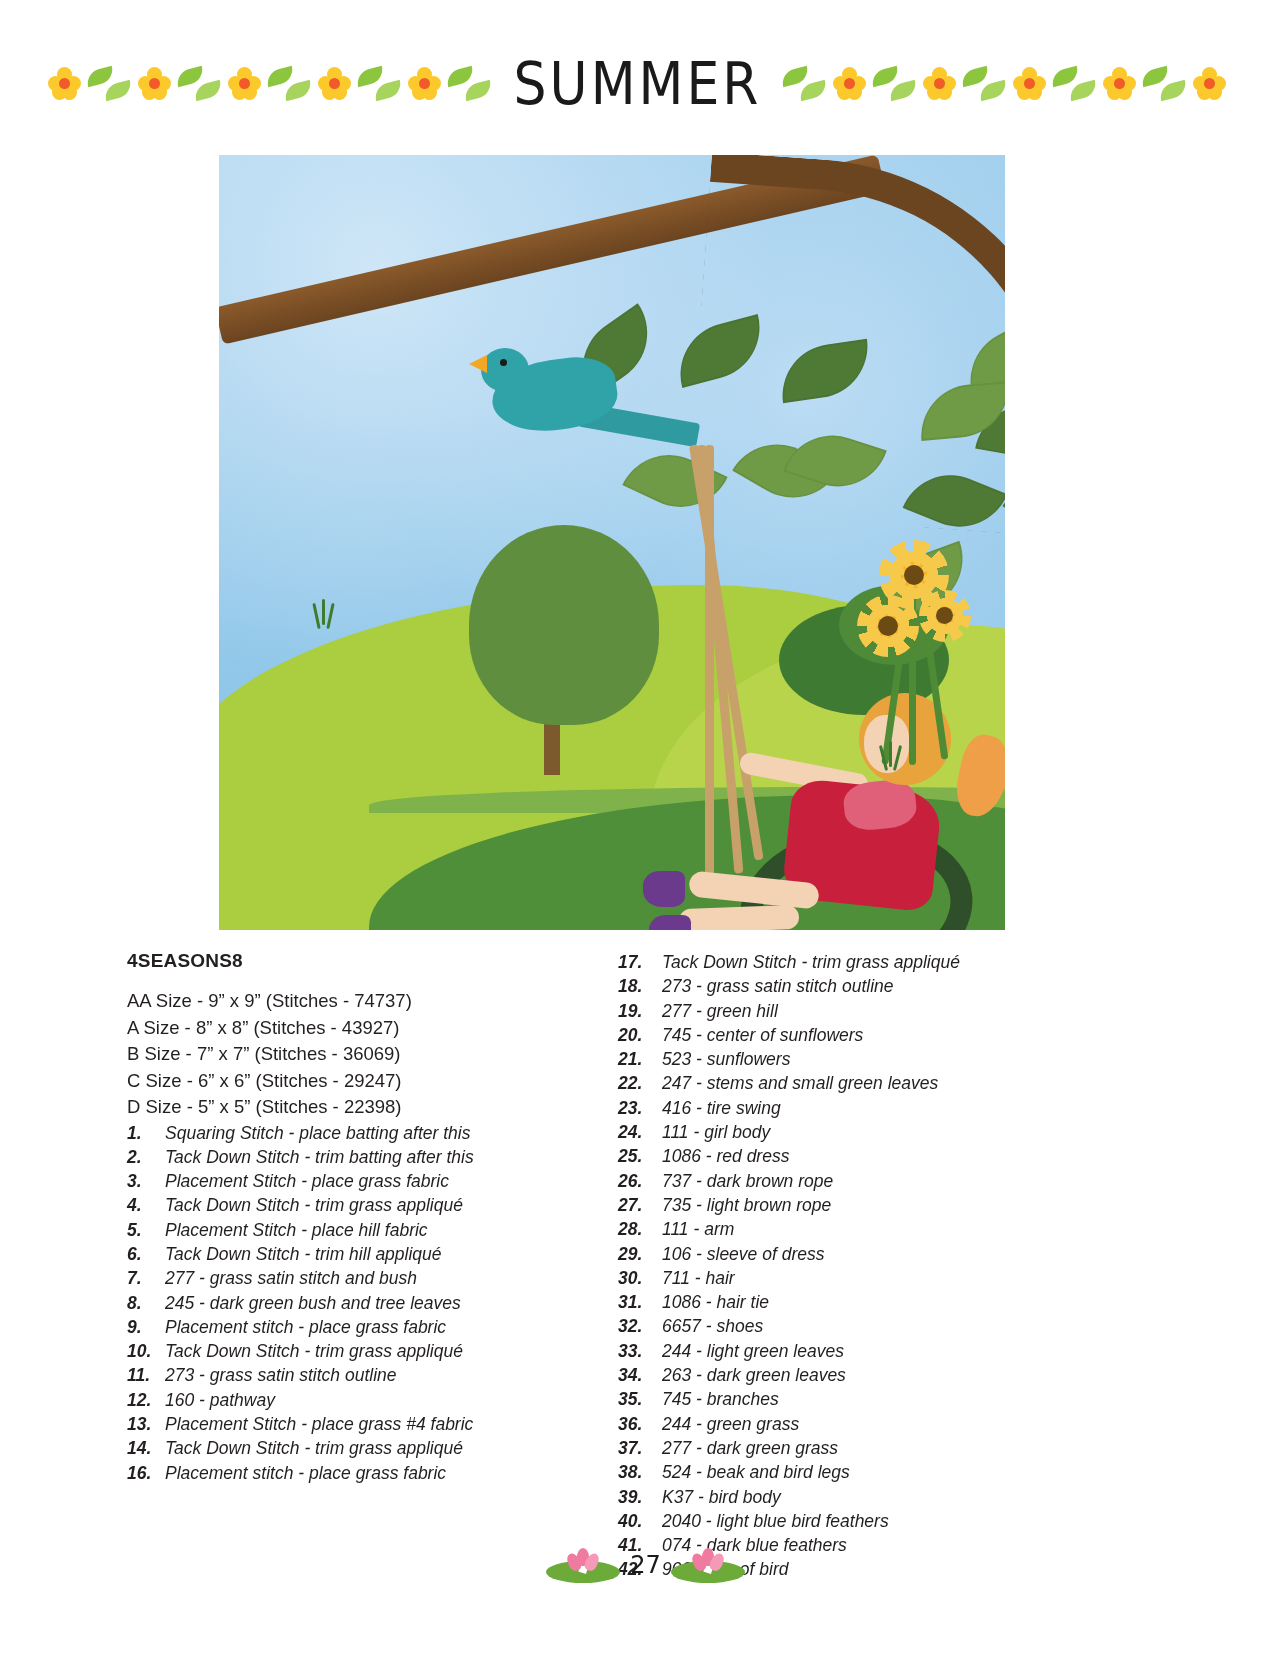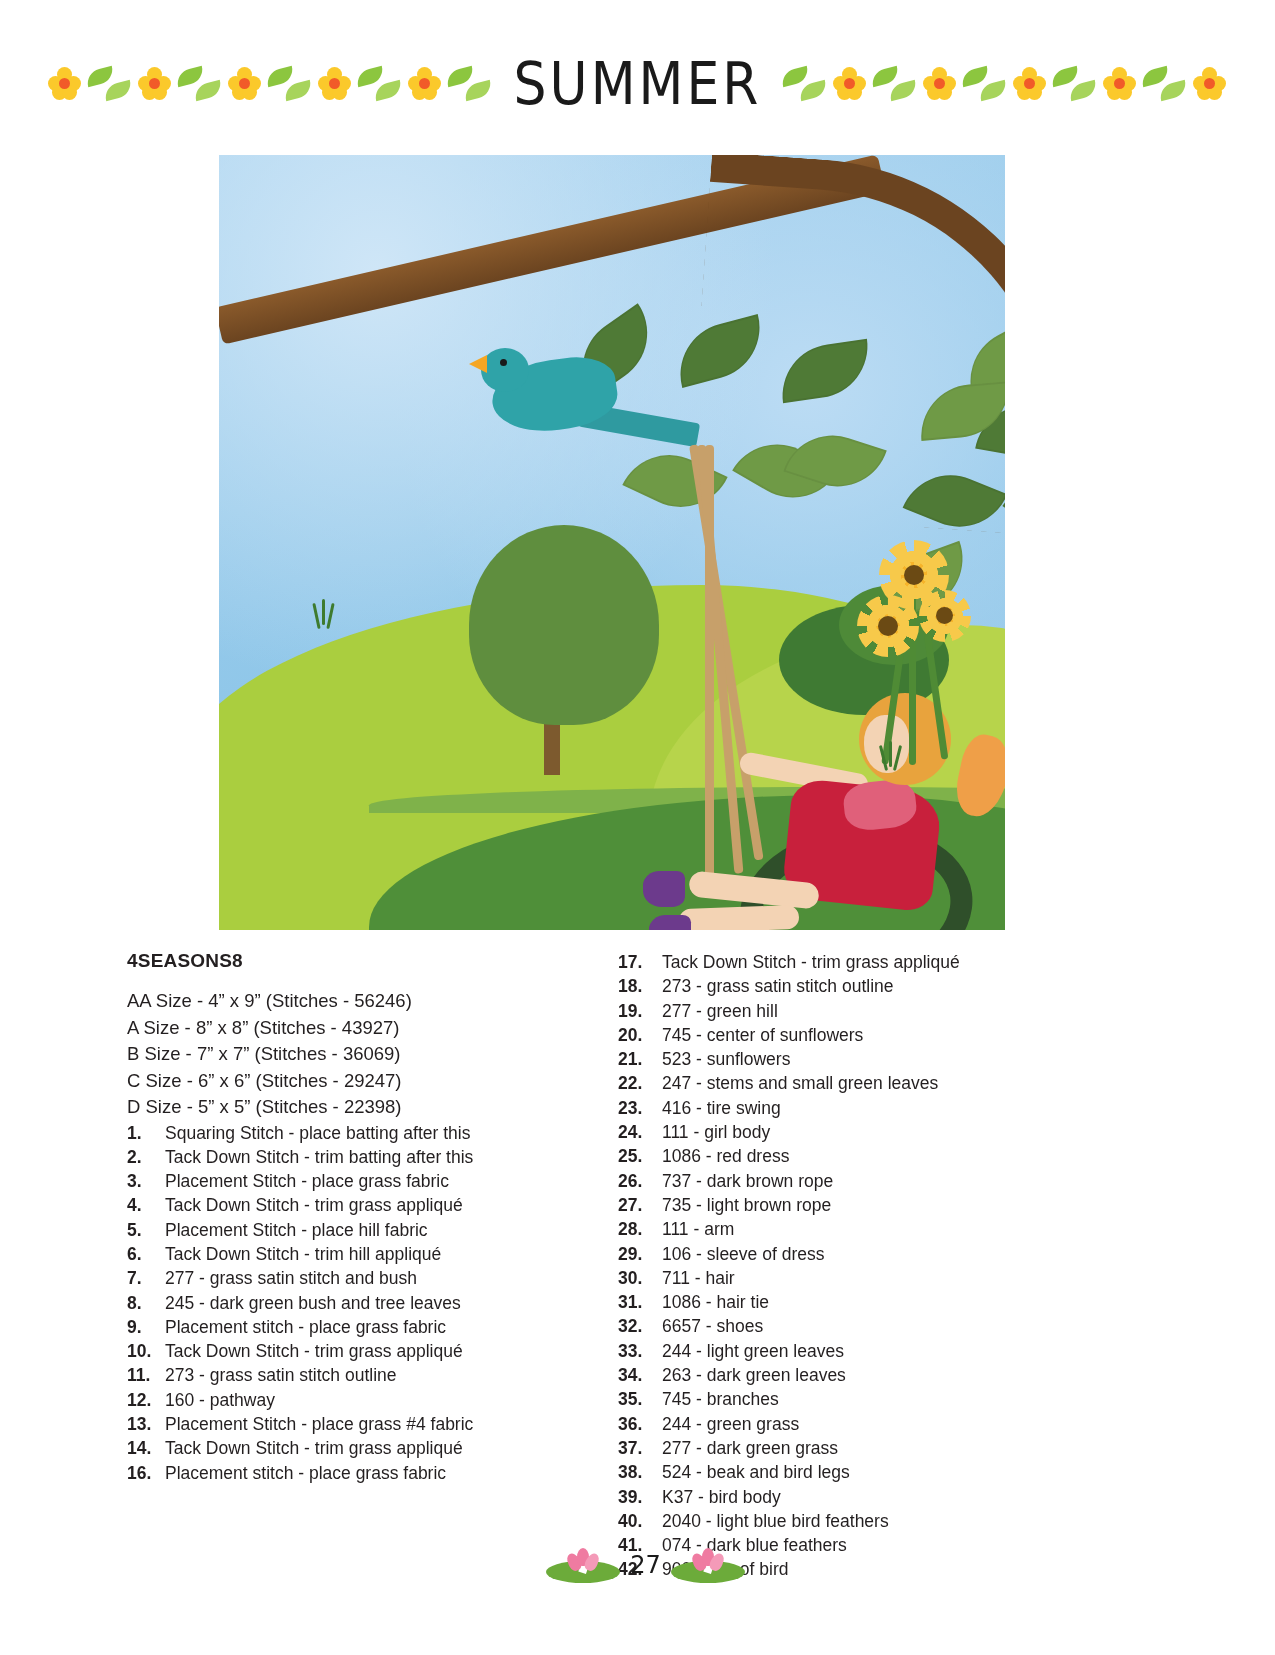--- a/index.html
+++ b/index.html
@@ -340,21 +340,21 @@
     white-space: nowrap;
   }
   .steps-title {
     font-size: 19.5px;
     font-weight: bold;
     margin: 28px 0 8px 0;
     letter-spacing: 0.3px;
   }
   ul.steps {
     list-style: none;
-    margin: 0; padding: 0;
+    margin: 0; padding: 0; font-style: italic;
   }
   ul.steps li {
     display: flex;
     font-size: 17.5px;
     line-height: 24.3px;
     color: #231f20;
   }
   ul.steps li .num {
     font-weight: bold;
     width: 38px;
@@ -619,21 +619,21 @@
   <div class="grass-tuft" style="left:103px; top:444px;"></div>
   <div class="grass-tuft" style="left:110px; top:448px; transform:rotate(12deg);"></div>
   <div class="grass-tuft" style="left:663px; top:590px; transform:rotate(-14deg);"></div>
   <div class="grass-tuft" style="left:670px; top:586px;"></div>
   <div class="grass-tuft" style="left:677px; top:590px; transform:rotate(14deg);"></div>
 </div>
 
 <div class="col-left">
   <div class="design-code">4SEASONS8</div>
 
-  <div class="size-line">AA Size - 4” x 9” (Stitches - 56246)</div>
+  <div class="size-line">AA Size - 9” x 9” (Stitches - 74737)</div>
   <div class="size-line">A Size - 8” x 8” (Stitches - 43927)</div>
   <div class="size-line">B Size - 7” x 7” (Stitches - 36069)</div>
   <div class="size-line">C Size - 6” x 6” (Stitches - 29247)</div>
   <div class="size-line">D Size - 5” x 5” (Stitches - 22398)</div>
 
 
   <ul class="steps">
     <li>
         <span class="num">1.</span>
         <span class="txt">Squaring Stitch - place batting after this</span>

